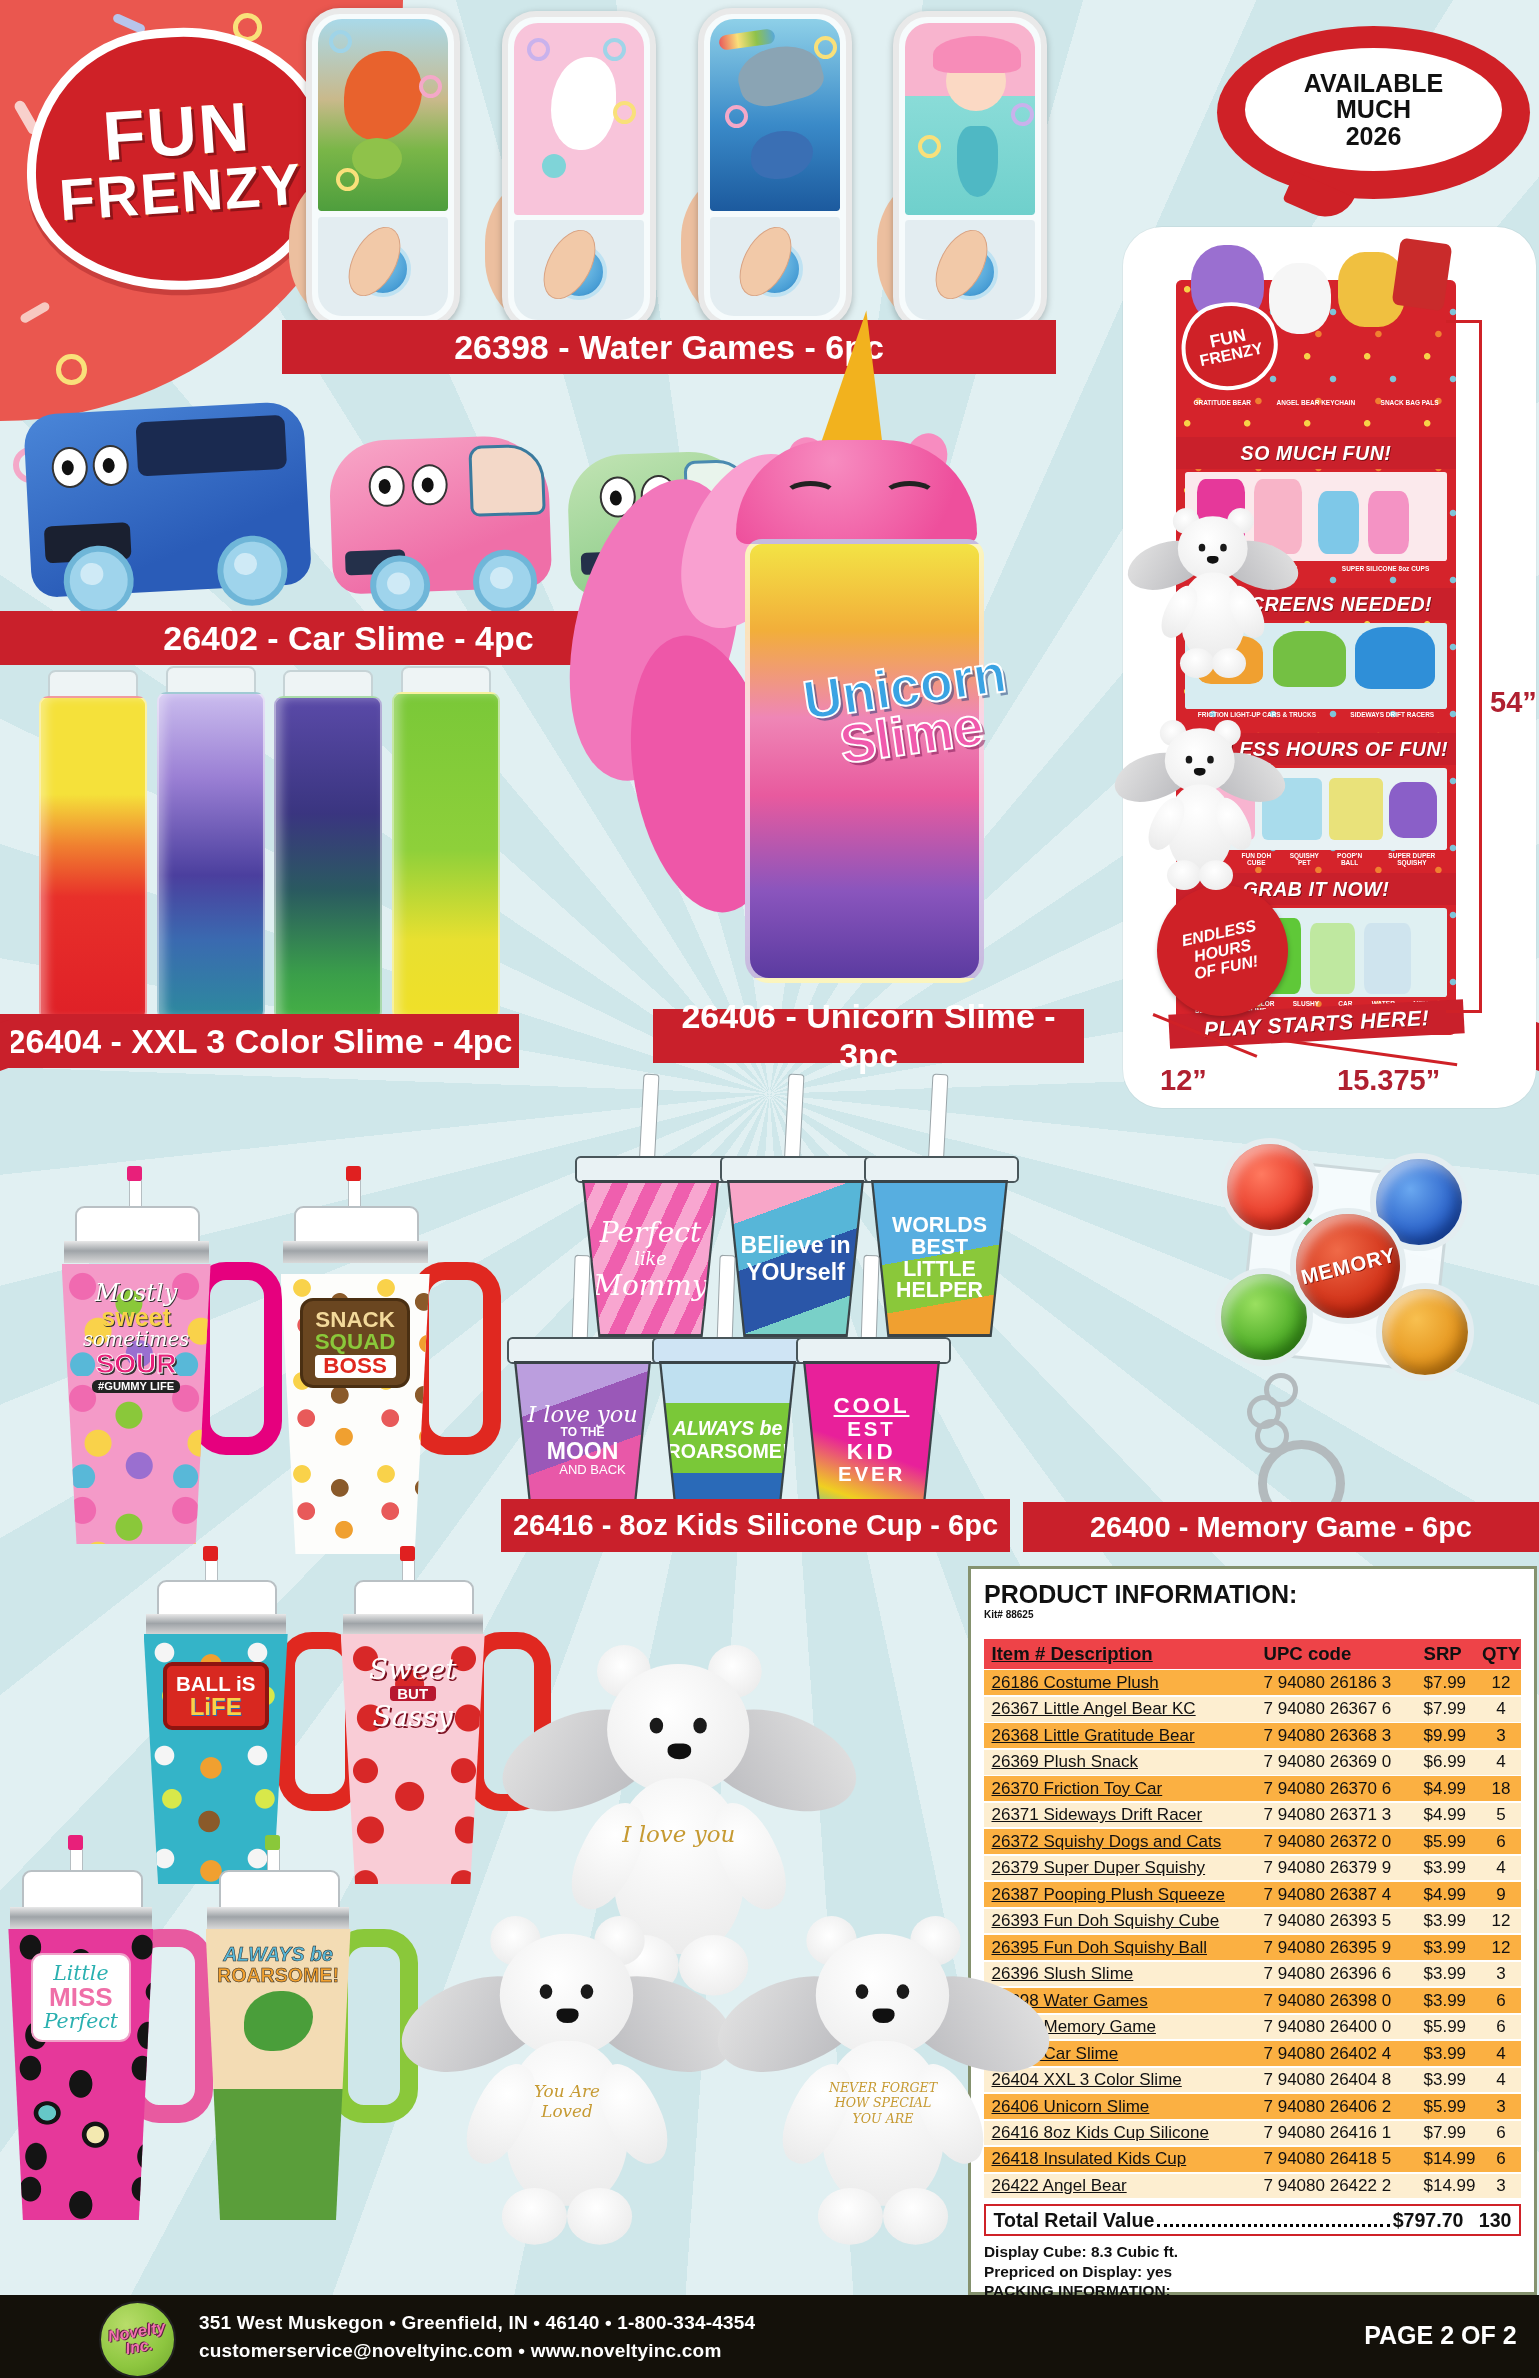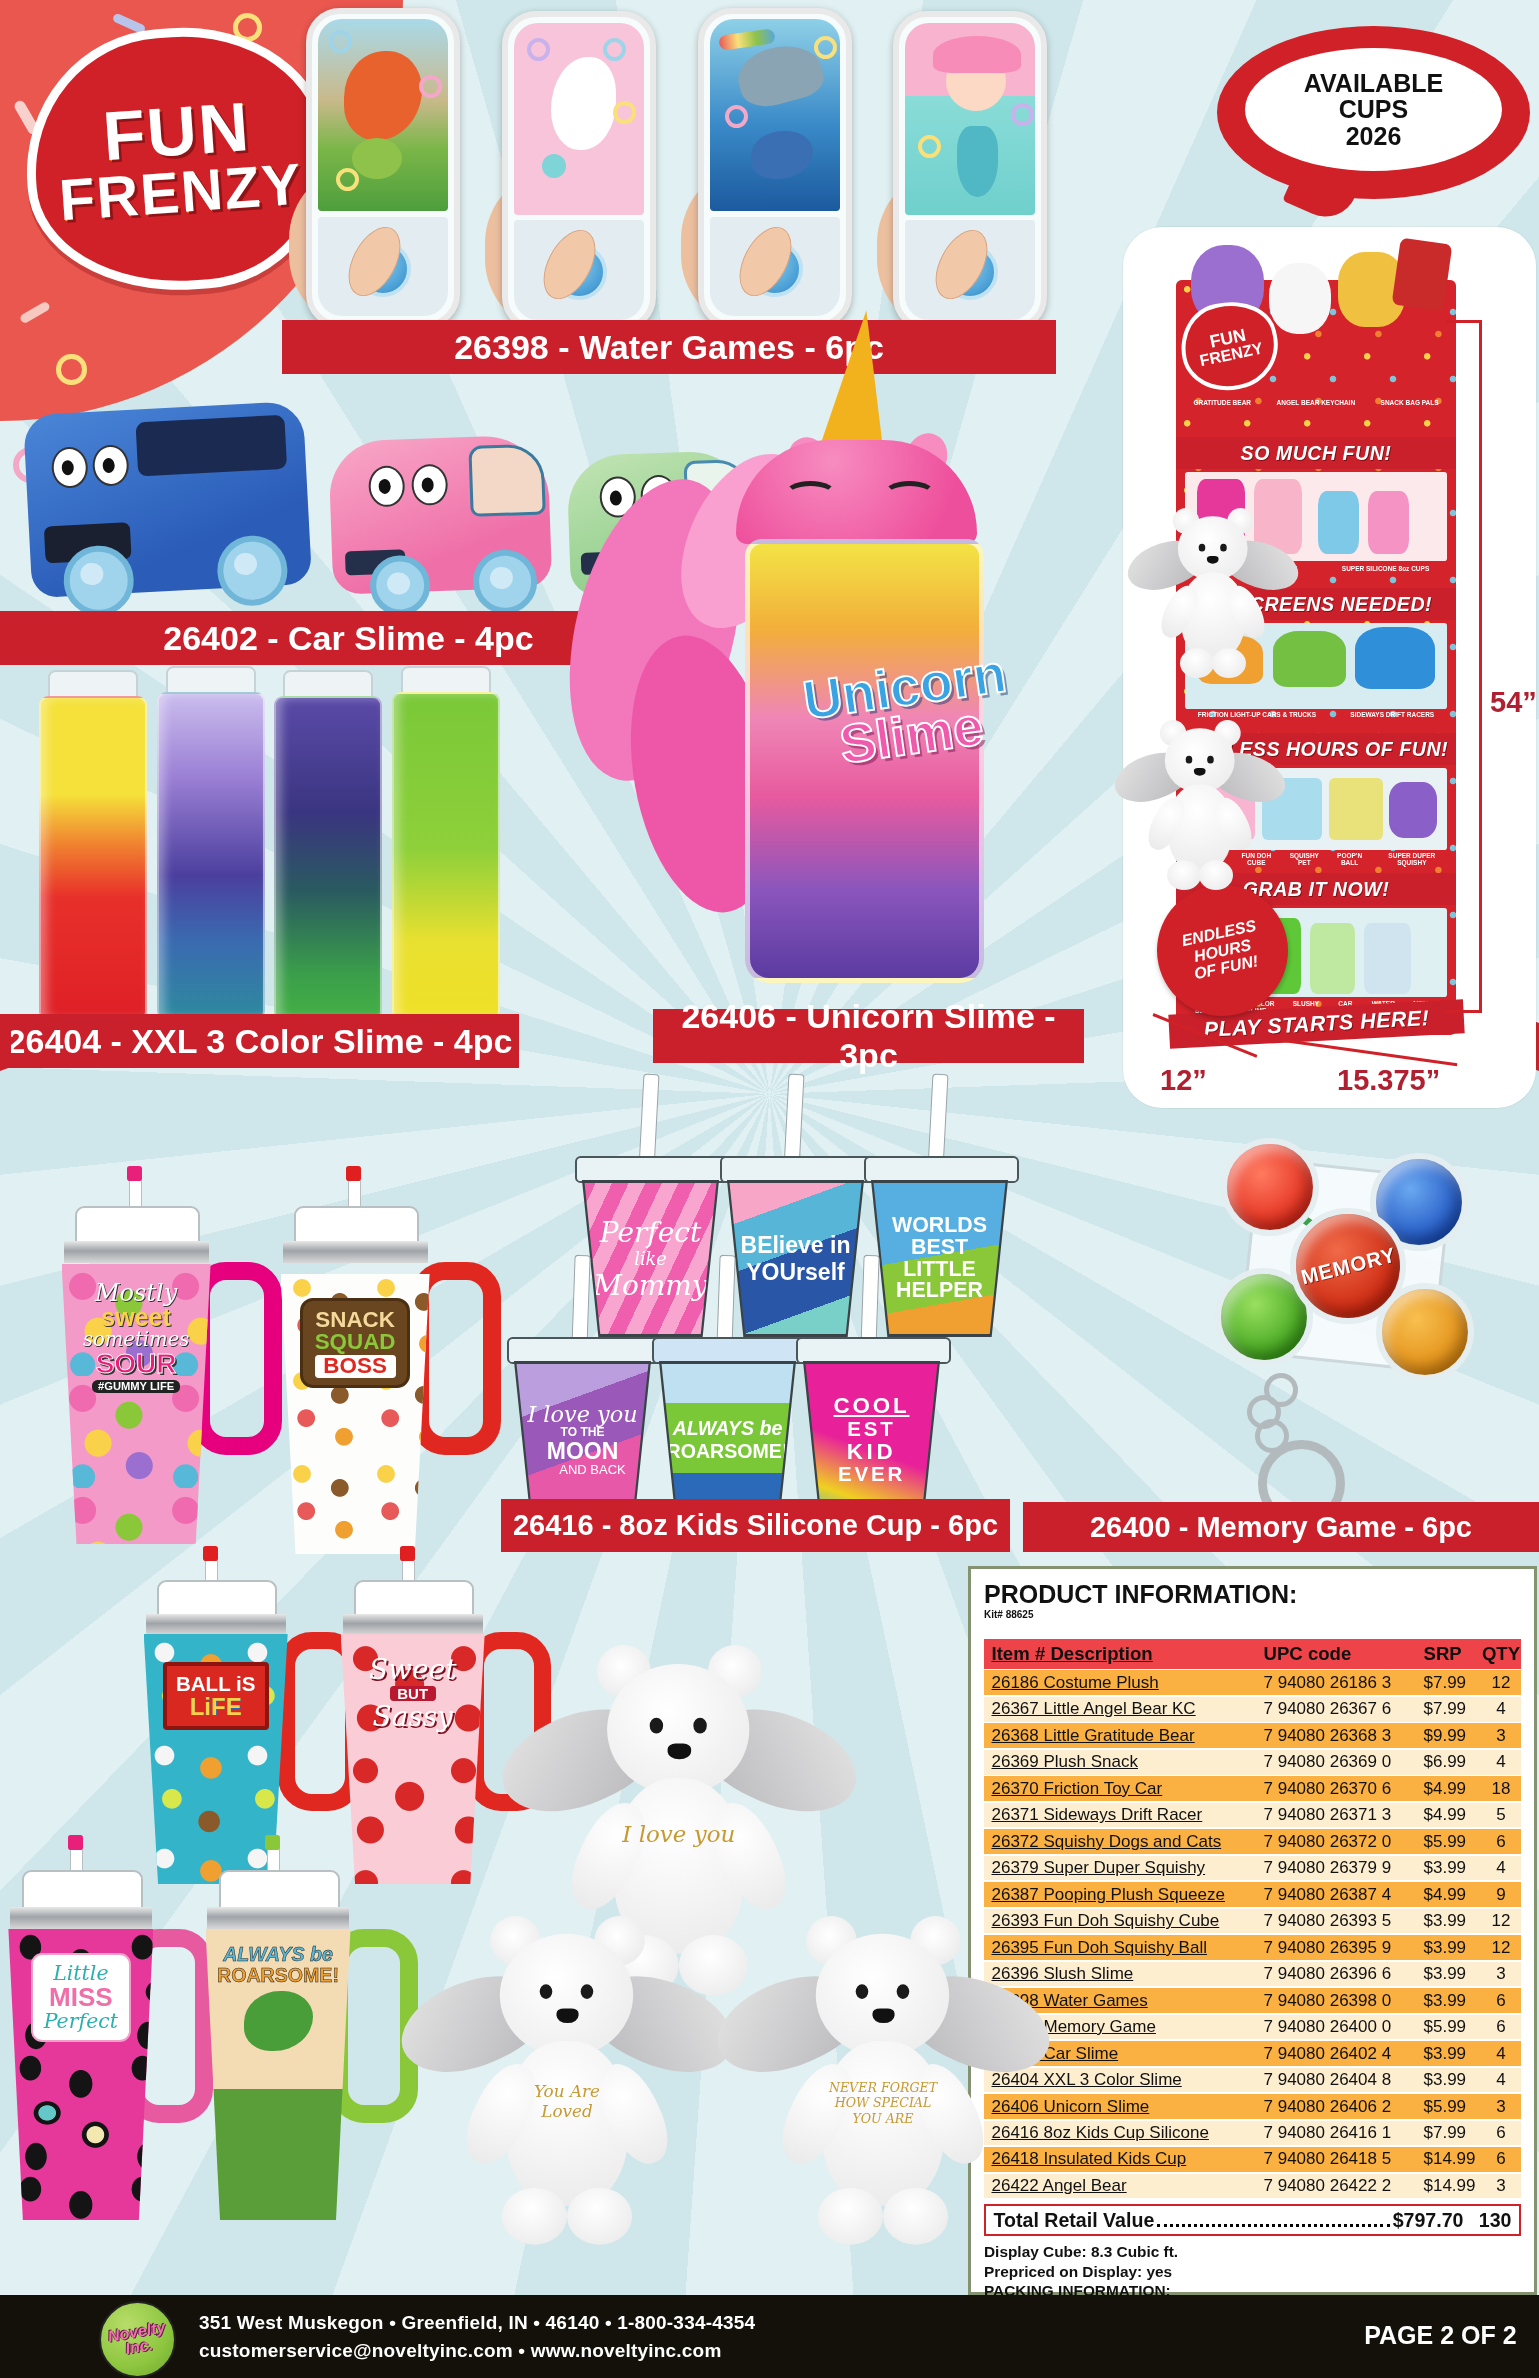--- a/index.html
+++ b/index.html
@@ -140,21 +140,21 @@
   <div class="abs confetti ringc" style="left:18.6px;top:615px;width:18.6px;height:18.6px;border:5.6px solid #9fd4e8;"></div>
   <div class="abs fun-blob">
     <div class="fun-line fun1">FUN</div>
     <div class="fun-line fun2">FRENZY</div>
   </div>
 
   <div class="abs badge-out"></div>
   <div class="abs badge-tail"></div>
   <div class="abs badge-in">
     <span>AVAILABLE</span>
-    <span>CUPS</span>
+    <span>MUCH</span>
     <span>2026</span>
   </div>
 
   <div class="abs" style="left:280px;top:0;width:783px;height:322px;">
 
     <div class="abs wg-hand" style="left:9.3px;top:168px;width:149px;height:158px;"></div>
     <div class="abs phone" style="left:26px;top:7.5px;">
       <div class="screen" style="background:linear-gradient(180deg,#a9d9e9 0%,#c9b98b 42%,#7ab648 68%,#4e9e3d 100%),radial-gradient(circle at 28px 28px,transparent 5.6px,#f4a8c8 6.5px 9.3px,transparent 10.3px);">
         <div class="motif" style="left:26px;top:32px;width:78px;height:89px;background:#e8622d;border-radius:55% 45% 60% 40%;"></div>
         <div class="motif" style="left:34px;top:119px;width:50px;height:41px;background:#8fc24a;"></div>
@@ -737,21 +737,21 @@
 
     <div class="abs" style="left:140px;top:1580px;width:224px;height:308px;">
       <div class="t-straw" style="left:65px;top:-22.4px;">
           <i class="t-tip" style="background:#e02020;position:absolute;"></i>
         </div>
       <div class="t-handle" style="right:1.9px;top:52px;width:50px;height:145px;border-width:17.7px;border-color:#e02820;"></div>
       <div class="t-lid" style="left:17px;top:0;width:116px;height:34px;"></div>
       <div class="t-band" style="left:5.6px;top:34px;width:140px;height:20.5px;"></div>
       <div class="t-body" style="left:3.7px;top:54px;width:144px;height:250px;background:radial-gradient(circle at 22% 18%,#f5f5f5 9.3px,transparent 10.3px),radial-gradient(circle at 72% 30%,#f0a030 10.3px,transparent 11.2px),radial-gradient(circle at 30% 60%,#d8e84a 9.3px,transparent 10.3px),radial-gradient(circle at 70% 82%,#8a5a2a 10.3px,transparent 11.2px),#34b4c8;background-size:93px 103px;">
         <div class="t-bodyin" style="justify-content:flex-start;padding-top:28px;">
-          <div style="background:#d82820;border:4.7px solid #8e1410;border-radius:4px;padding:6.5px 9.3px;line-height:1.05;">
+          <div style="background:#d82820;border:4.7px solid #8e1410;border-radius:9px;padding:6.5px 9.3px;line-height:1.05;">
             <div style="color:#fff;font-weight:900;font-size:20.5px;">BALL iS</div>
             <div style="font-weight:900;font-size:24px;color:#f9d24a;text-shadow:0.9px 0.9px 0 #2a6ab8;">LiFE</div>
           </div>
         </div>
       </div>
     </div>
 
     <div class="abs" style="left:337px;top:1580px;width:214px;height:308px;">
       <div class="t-straw" style="left:65px;top:-22.4px;">
           <i class="t-tip" style="background:#e02020;position:absolute;"></i>

